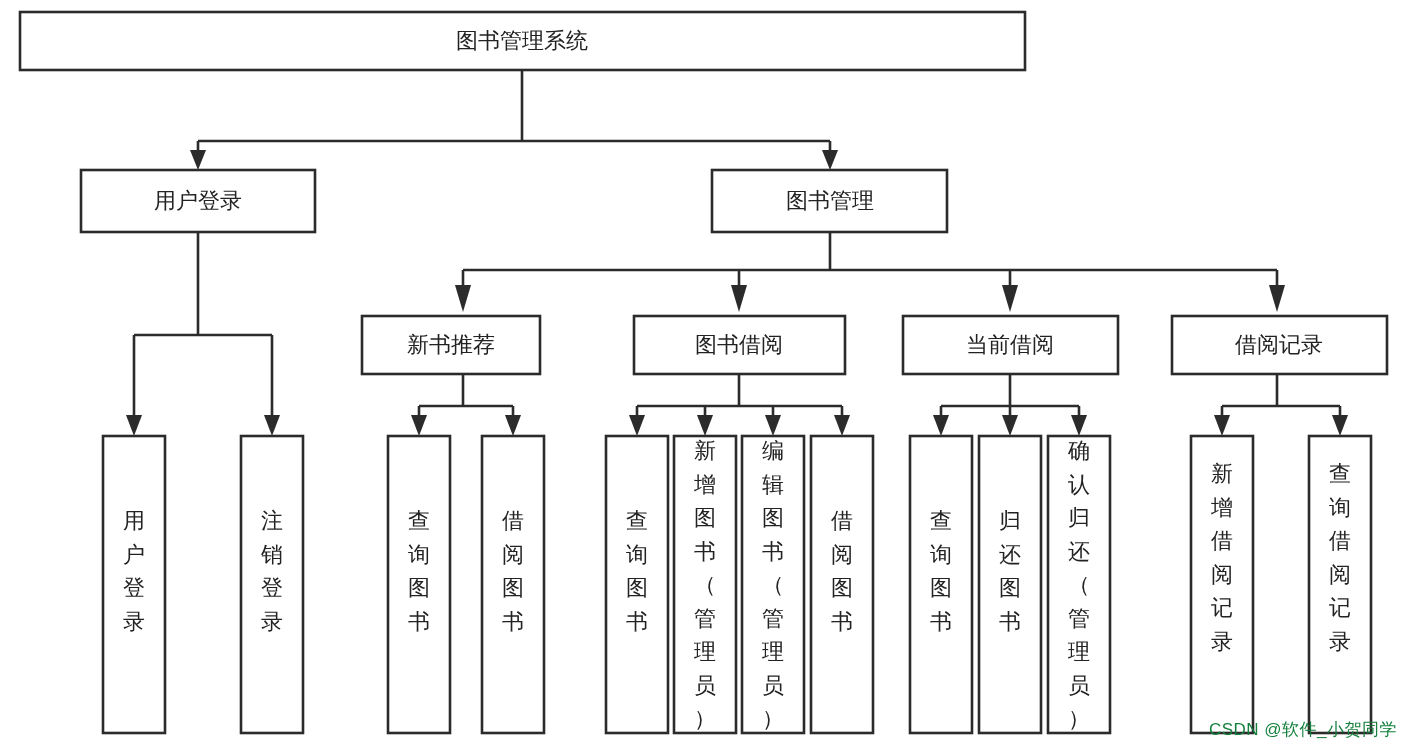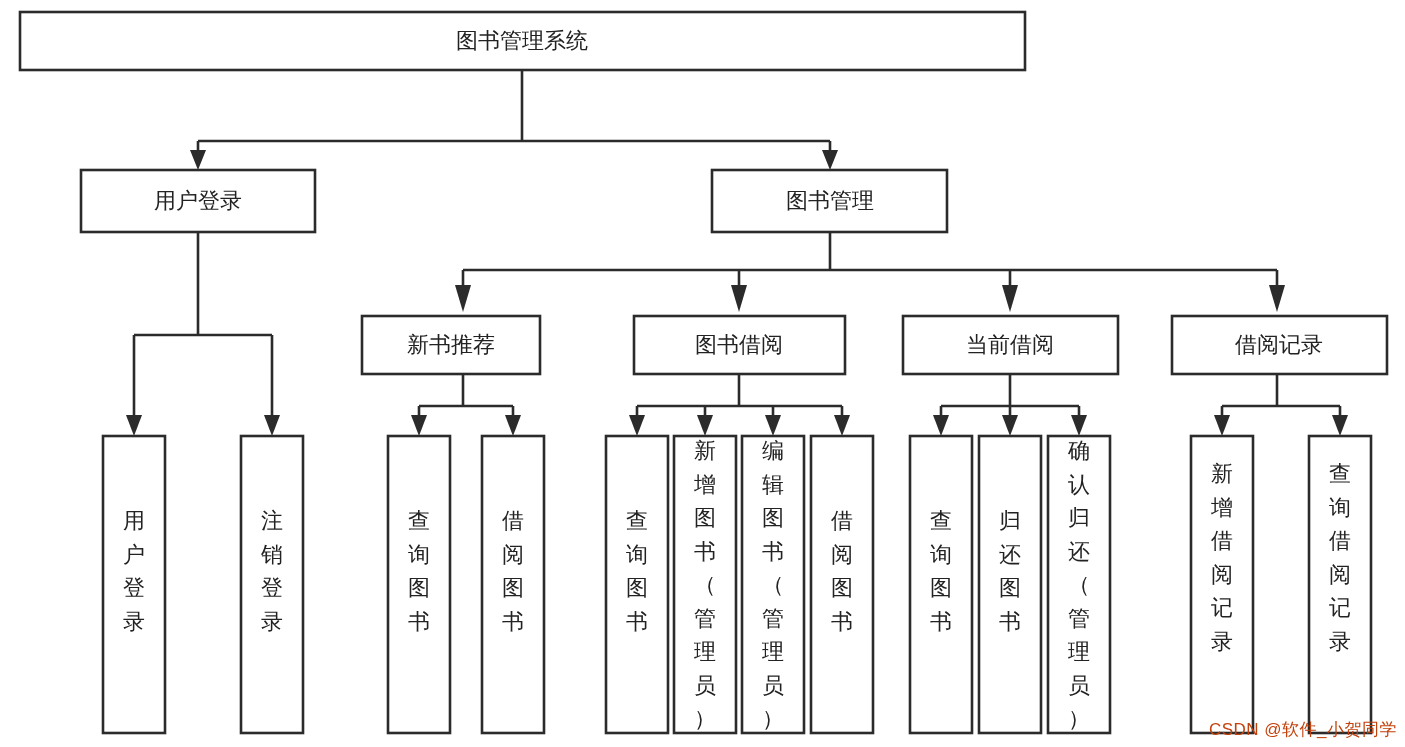--- a/index.html
+++ b/index.html
@@ -53,21 +53,21 @@
     font-size: 22px;
     fill: #222222;
     text-anchor: middle;
   }
   .watermark {
     position: absolute;
     right: 8px;
     bottom: 6px;
     font-family: "Liberation Sans", "DejaVu Sans", sans-serif;
     font-size: 17px;
-    color: #c2410c;
+    color: #15803d;
     letter-spacing: 0.5px;
     white-space: nowrap;
     user-select: none;
     margin-left: 37px;
   }
 </style>
 </head>
 <body>
 
 <div id="diagram-root">

